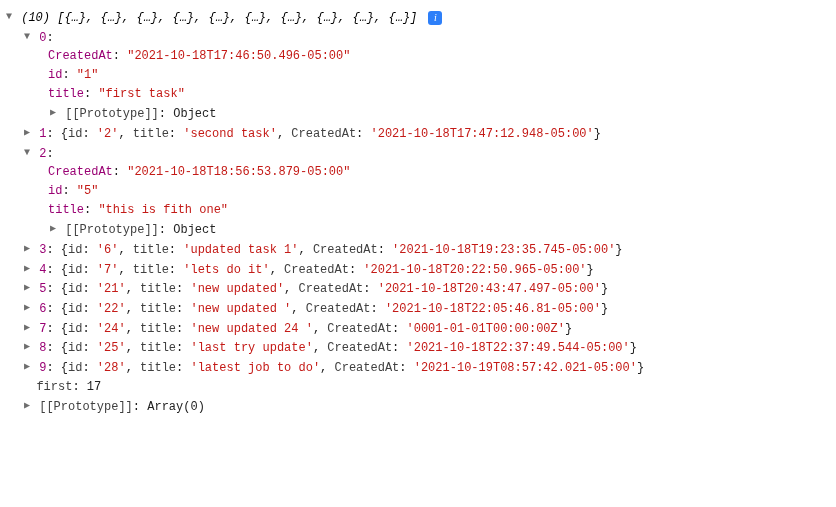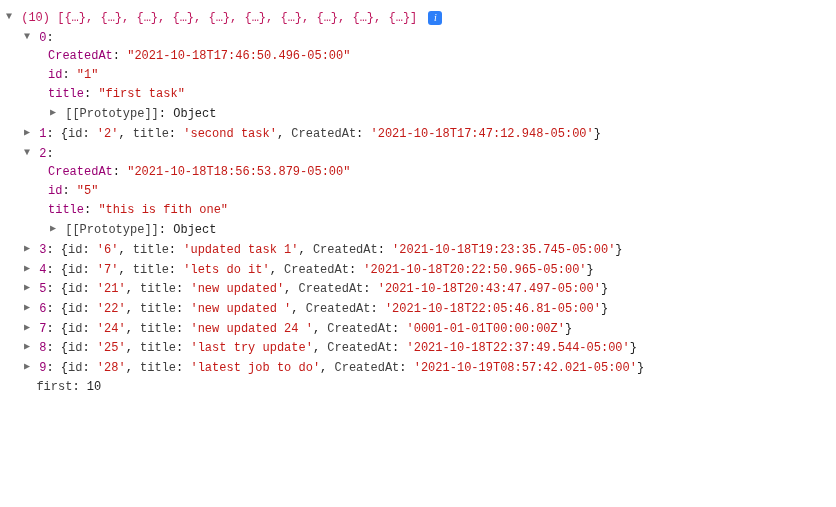--- a/index.html
+++ b/index.html
@@ -22,21 +22,21 @@
     font-size: 10px;
     vertical-align: middle;
     position: relative;
     top: -1px;
   }
   .key { color: #990073; }
   .str { color: #c41a16; }
   .prop { color: #404040; }
   .punc { color: #222; }
   .obj { color: #222; }
-  .summary { color: #be185d; }
+  .summary { color: #000000; font-style: italic; }
   .info {
     display: inline-block;
     width: 14px; height: 14px;
     background: #2d7ff9;
     color: #fff;
     border-radius: 3px;
     font-style: italic;
     font-family: Georgia, serif;
     font-size: 10px;
     line-height: 14px;
@@ -63,14 +63,15 @@
     <div class="row ind2"><span class="key">id</span><span class="punc">: </span><span class="str">"5"</span></div>
     <div class="row ind2"><span class="key">title</span><span class="punc">: </span><span class="str">"this is fith one"</span></div>
     <div class="row ind2"><span class="arrow">▶</span> <span class="prop">[[Prototype]]</span><span class="punc">: </span><span class="obj">Object</span></div>
     <div class="row ind1"><span class="arrow">▶</span> <span class="key">3</span><span class="punc">: </span><span><span class="punc">{</span><span class="prop">id</span><span class="punc">: </span><span class="str">'6'</span><span class="punc">, </span><span class="prop">title</span><span class="punc">: </span><span class="str">'updated task 1'</span><span class="punc">, </span><span class="prop">CreatedAt</span><span class="punc">: </span><span class="str">'2021-10-18T19:23:35.745-05:00'</span><span class="punc">}</span></span></div>
     <div class="row ind1"><span class="arrow">▶</span> <span class="key">4</span><span class="punc">: </span><span><span class="punc">{</span><span class="prop">id</span><span class="punc">: </span><span class="str">'7'</span><span class="punc">, </span><span class="prop">title</span><span class="punc">: </span><span class="str">'lets do it'</span><span class="punc">, </span><span class="prop">CreatedAt</span><span class="punc">: </span><span class="str">'2021-10-18T20:22:50.965-05:00'</span><span class="punc">}</span></span></div>
     <div class="row ind1"><span class="arrow">▶</span> <span class="key">5</span><span class="punc">: </span><span><span class="punc">{</span><span class="prop">id</span><span class="punc">: </span><span class="str">'21'</span><span class="punc">, </span><span class="prop">title</span><span class="punc">: </span><span class="str">'new updated'</span><span class="punc">, </span><span class="prop">CreatedAt</span><span class="punc">: </span><span class="str">'2021-10-18T20:43:47.497-05:00'</span><span class="punc">}</span></span></div>
     <div class="row ind1"><span class="arrow">▶</span> <span class="key">6</span><span class="punc">: </span><span><span class="punc">{</span><span class="prop">id</span><span class="punc">: </span><span class="str">'22'</span><span class="punc">, </span><span class="prop">title</span><span class="punc">: </span><span class="str">'new updated '</span><span class="punc">, </span><span class="prop">CreatedAt</span><span class="punc">: </span><span class="str">'2021-10-18T22:05:46.81-05:00'</span><span class="punc">}</span></span></div>
     <div class="row ind1"><span class="arrow">▶</span> <span class="key">7</span><span class="punc">: </span><span><span class="punc">{</span><span class="prop">id</span><span class="punc">: </span><span class="str">'24'</span><span class="punc">, </span><span class="prop">title</span><span class="punc">: </span><span class="str">'new updated 24 '</span><span class="punc">, </span><span class="prop">CreatedAt</span><span class="punc">: </span><span class="str">'0001-01-01T00:00:00Z'</span><span class="punc">}</span></span></div>
     <div class="row ind1"><span class="arrow">▶</span> <span class="key">8</span><span class="punc">: </span><span><span class="punc">{</span><span class="prop">id</span><span class="punc">: </span><span class="str">'25'</span><span class="punc">, </span><span class="prop">title</span><span class="punc">: </span><span class="str">'last try update'</span><span class="punc">, </span><span class="prop">CreatedAt</span><span class="punc">: </span><span class="str">'2021-10-18T22:37:49.544-05:00'</span><span class="punc">}</span></span></div>
     <div class="row ind1"><span class="arrow">▶</span> <span class="key">9</span><span class="punc">: </span><span><span class="punc">{</span><span class="prop">id</span><span class="punc">: </span><span class="str">'28'</span><span class="punc">, </span><span class="prop">title</span><span class="punc">: </span><span class="str">'latest job to do'</span><span class="punc">, </span><span class="prop">CreatedAt</span><span class="punc">: </span><span class="str">'2021-10-19T08:57:42.021-05:00'</span><span class="punc">}</span></span></div>
-    <div class="row ind1">  <span class="prop">first</span><span class="punc">: </span><span class="obj">10</span></div>
+    <div class="row ind1">  <span class="prop">first</span><span class="punc">: </span><span class="obj">17</span></div>
+    <div class="row ind1"><span class="arrow">▶</span> <span class="prop">[[Prototype]]</span><span class="punc">: </span><span class="obj">Array(0)</span></div>
   </div>
 
 </body></html>

